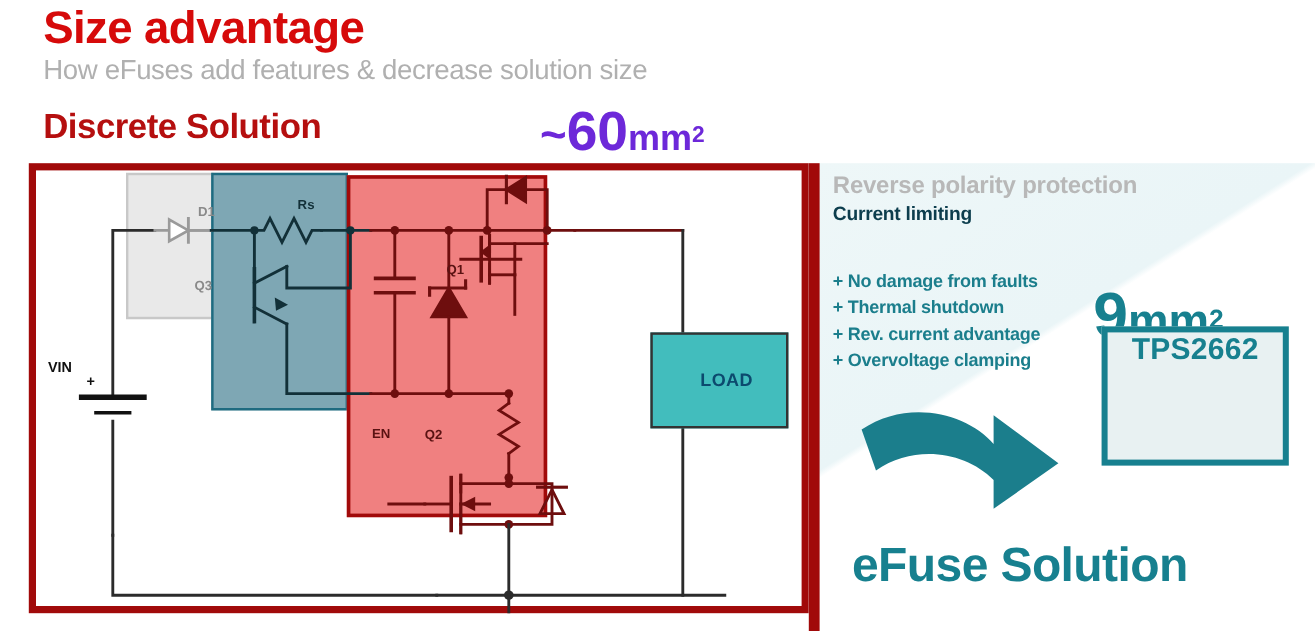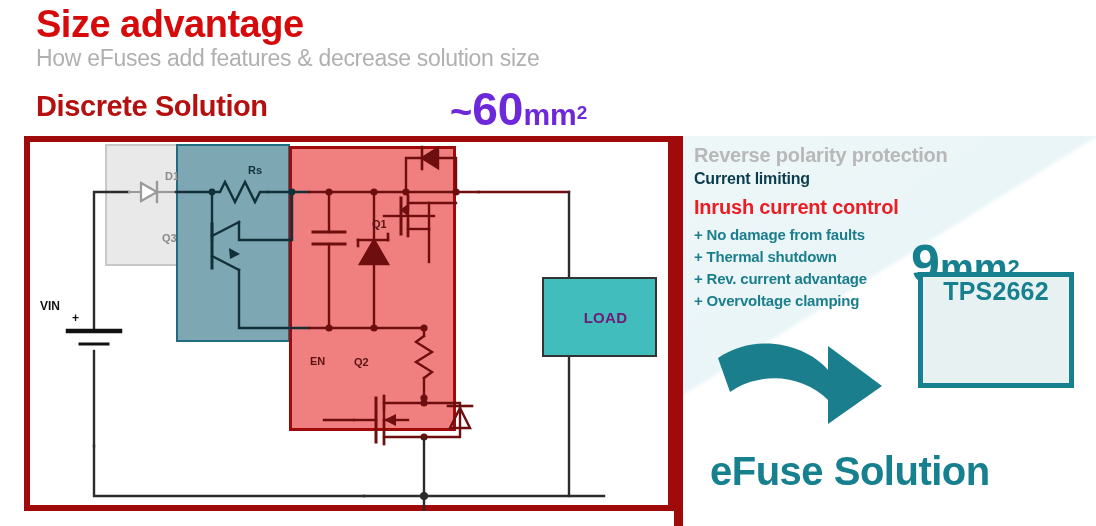--- a/index.html
+++ b/index.html
@@ -37,21 +37,21 @@
   #circuit{left:24px;top:136px;width:650px;height:375px;}
   .lbl-gray{font-size:11px;font-weight:bold;fill:#8a8a8a;font-family:"Liberation Sans",sans-serif;}
   .lbl-dark{font-size:11px;font-weight:bold;fill:#123038;font-family:"Liberation Sans",sans-serif;}
   .lbl-red{font-size:11px;font-weight:bold;fill:#5a1212;font-family:"Liberation Sans",sans-serif;}
   .lbl-vin{font-size:12px;font-weight:bold;fill:#111;font-family:"Liberation Sans",sans-serif;}
 
   
   #load-box{left:542px;top:277px;width:115px;height:80px;
             background:#42BDBD;border:2px solid #333;box-sizing:border-box;
             display:flex;align-items:center;justify-content:center;}
-  #load-box span{color:#701a75;font-weight:bold;font-size:15px;letter-spacing:0.3px;padding-left:12px;}
+  #load-box span{color:#0c4a6e;font-weight:bold;font-size:15px;letter-spacing:0.3px;padding-left:12px;}
 
   
   #right-panel{left:674px;top:136px;width:422px;height:390px;overflow:hidden;
     background:linear-gradient(148deg,#EEF7F8 0%,#EAF5F7 40%,#FFFFFF 41%,#FFFFFF 100%);}
   #right-panel-bar{left:674px;top:136px;width:9px;height:390px;background:#A10A0A;}
 
   .feat{position:absolute;left:20px;font-weight:bold;letter-spacing:-0.2px;white-space:nowrap;}
   #feat-reverse{top:8px;font-size:20px;color:#B8B8B8;}
   #feat-current{top:34px;font-size:16px;color:#0C3D4D;}
   #feat-inrush{top:60px;font-size:20px;color:#EC1C24;}
@@ -239,21 +239,20 @@
 </svg>
 
 <div class="abs" id="load-box">
   <span>LOAD</span>
 </div>
 
 <div class="abs" id="right-panel">
 
   <div class="feat" id="feat-reverse">Reverse polarity protection</div>
   <div class="feat" id="feat-current">Current limiting</div>
-  <div class="feat" id="feat-inrush">Inrush current control</div>
 
   <div class="plus" id="plus0">+ No damage from faults</div>
   <div class="plus" id="plus1">+ Thermal shutdown</div>
   <div class="plus" id="plus2">+ Rev. current advantage</div>
   <div class="plus" id="plus3">+ Overvoltage clamping</div>
 
   <div id="area-9">
     <span class="num">9</span><span class="unit">mm</span><span class="sup">2</span>
   </div>
 

